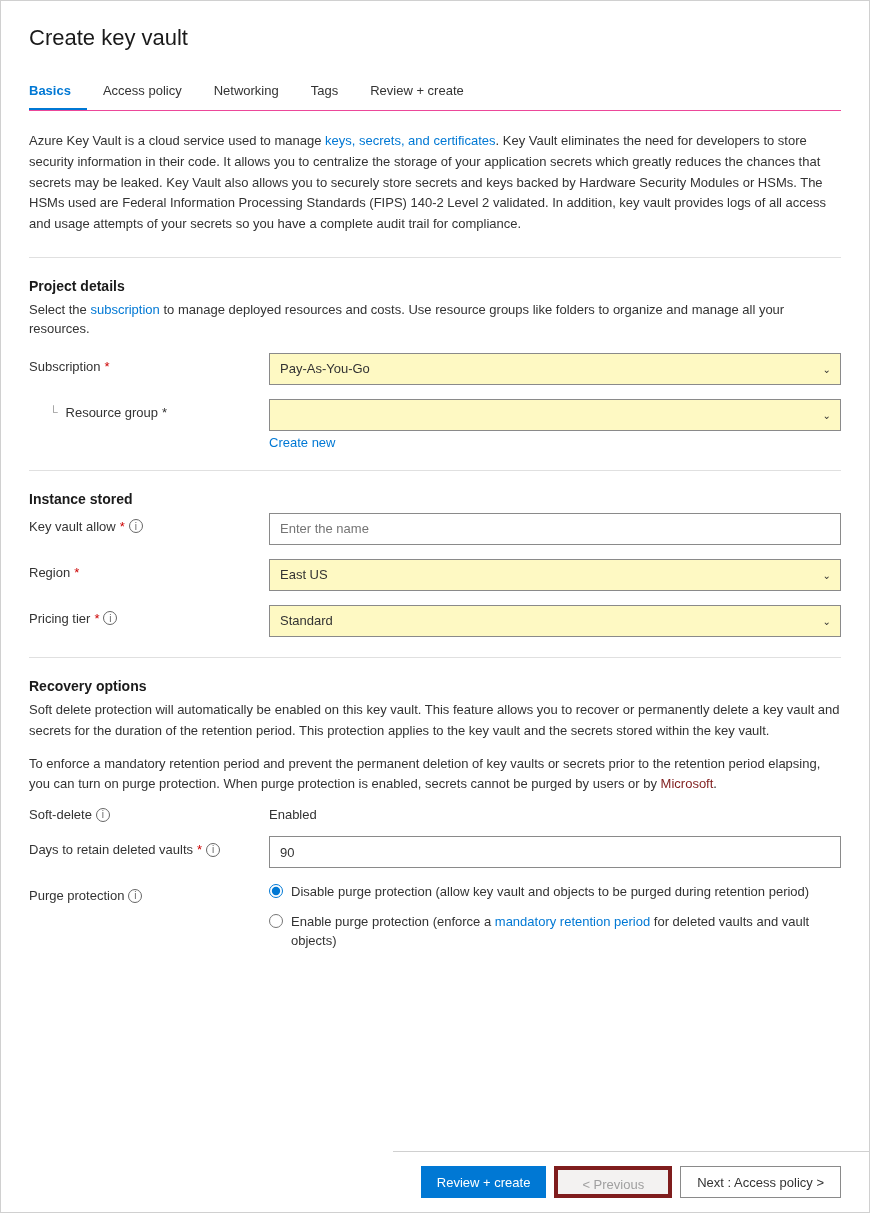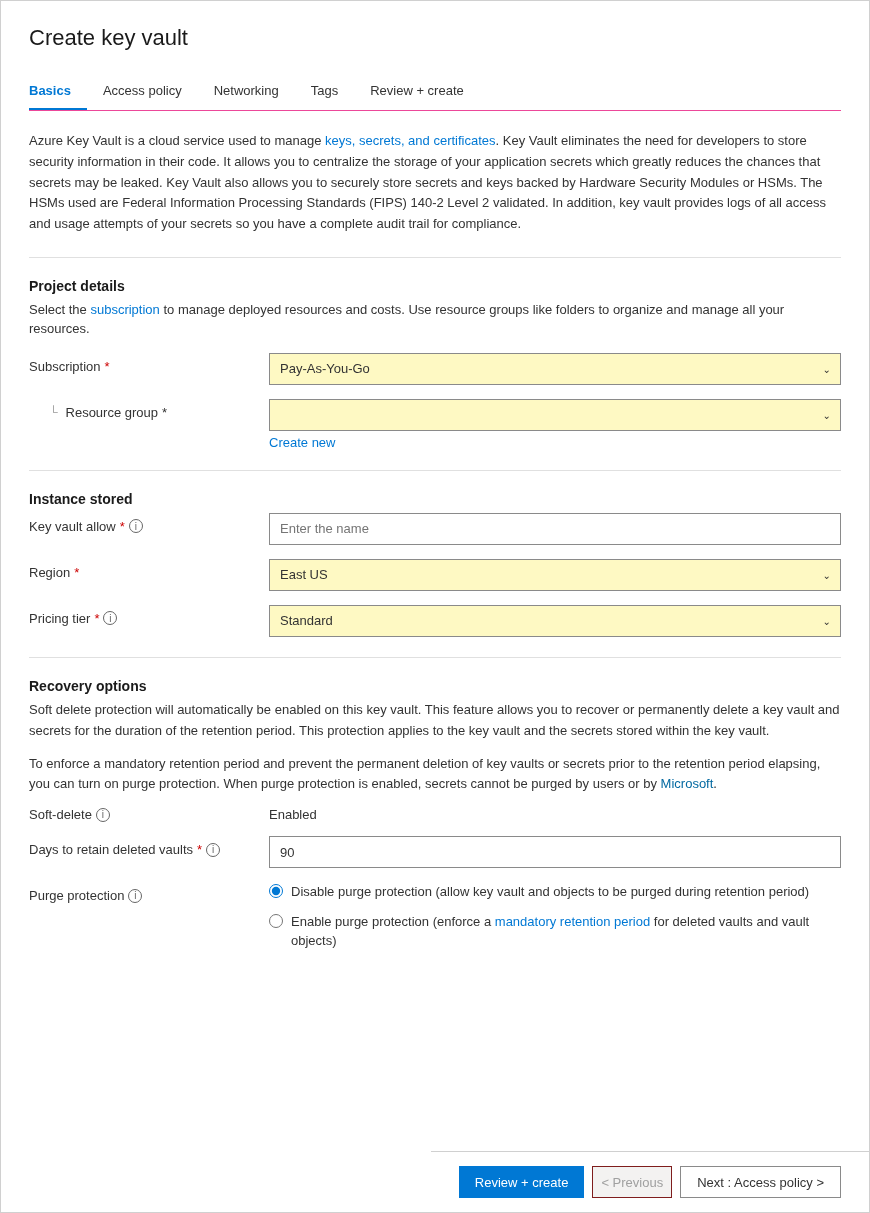--- a/index.html
+++ b/index.html
@@ -237,22 +237,22 @@
       color: #fff;
       border: none;
       padding: 7px 16px;
       font-size: 13px;
       cursor: pointer;
       height: 32px;
     }
     .btn-secondary {
       background: #f3f2f1;
       color: #333;
-      border: 1px solid #7f1d1d;
-      padding: 7px 8px;
+      border: 4px solid #7f1d1d;
+      padding: 7px 24px;
       font-size: 13px;
       cursor: pointer;
       height: 32px;
     }
     .btn-secondary:disabled {
       color: #a0a0a0;
       cursor: not-allowed;
       background: #f3f2f1;
     }
     .btn-outline {
@@ -263,21 +263,21 @@
       font-size: 13px;
       cursor: pointer;
       height: 32px;
     }
     .recovery-description {
       font-size: 13px;
       color: #333;
       line-height: 1.6;
       margin-bottom: 12px;
     }
-    .recovery-description a { color: #0369a1; }
+    .recovery-description a { color: #7f1d1d; }
   </style>
 </head>
 <body>
 
 <div class="page-wrapper">
   <div class="main-content">
 
     <h1 class="page-title">Create key vault</h1>
 
     <div class="tabs">

